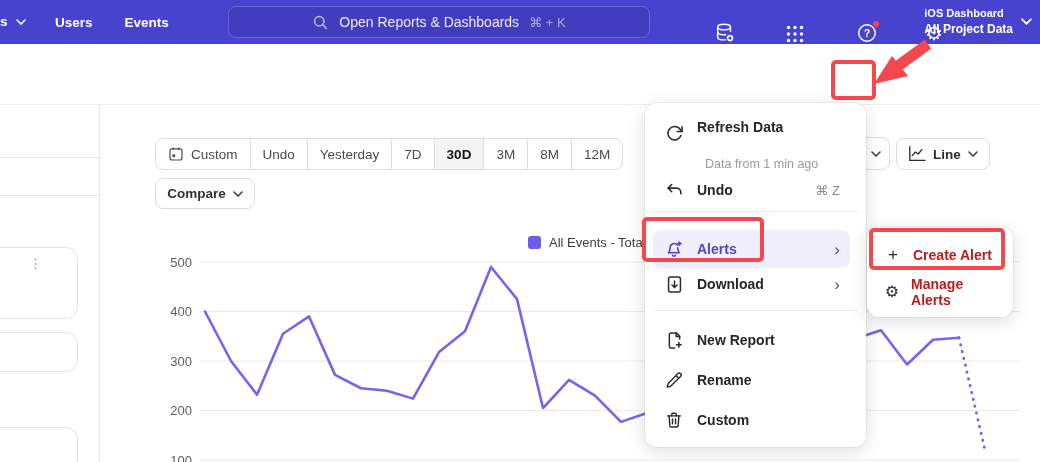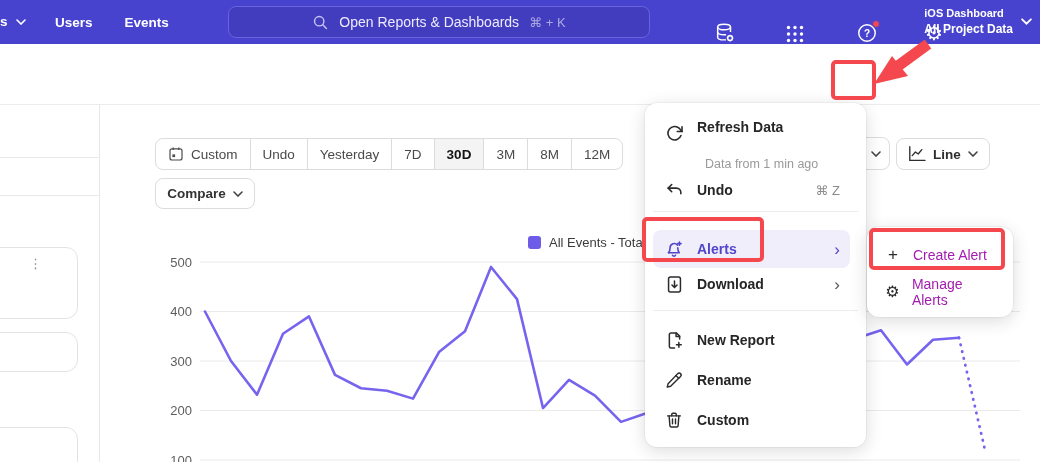--- a/index.html
+++ b/index.html
@@ -92,21 +92,21 @@
   .m-item.alerts { background:#F0EEFB;margin-top:9px; }
   .m-item.alerts .m-label, .m-item.alerts .m-icon, .m-item.alerts .m-chev { color:#5245C9; }
 
   .submenu { position:absolute; left:867px; top:227px; width:146px; height:90px; background:#fff;
     border-radius:12px; box-shadow:0 4px 18px rgba(0,0,0,.14), 0 0 0 1px rgba(0,0,0,.04); z-index:30; }
   .sm-item { position:absolute; left:8px; right:8px; display:flex; align-items:center; padding:0 9px;
     cursor:pointer; }
   .sm-icon { width:18px; display:flex; align-items:center; justify-content:center; color:#2B2B2B;
     font-size:17px; font-weight:500; }
   .sm-gear { font-size:16px; color:#2B2B2B; line-height:1; }
-  .sm-label { margin-left:11px; font-size:14px; font-weight:400; color:#a21caf; }
+  .sm-label { margin-left:11px; font-size:14px; font-weight:700; color:#b91c1c; }
 
   
   .anno { position:absolute; border:4px solid #F4484E; border-radius:5px; z-index:40; pointer-events:none; }
   .anno-arrow { position:absolute; z-index:41; pointer-events:none; }
 </style>
 </head>
 <body>
 
 <div class="topnav">
   <div class="nav-partial">

